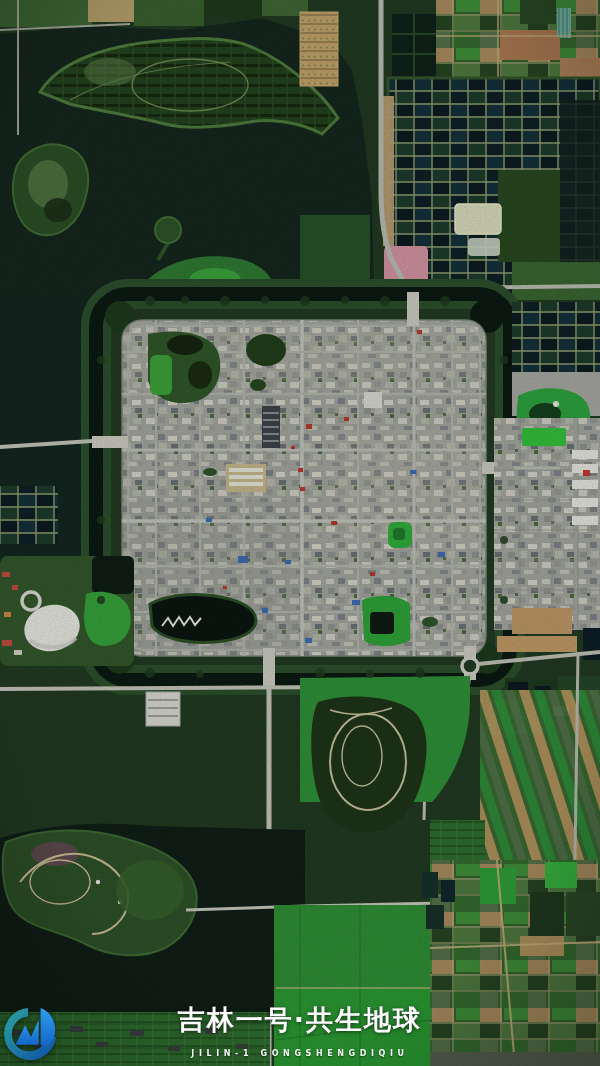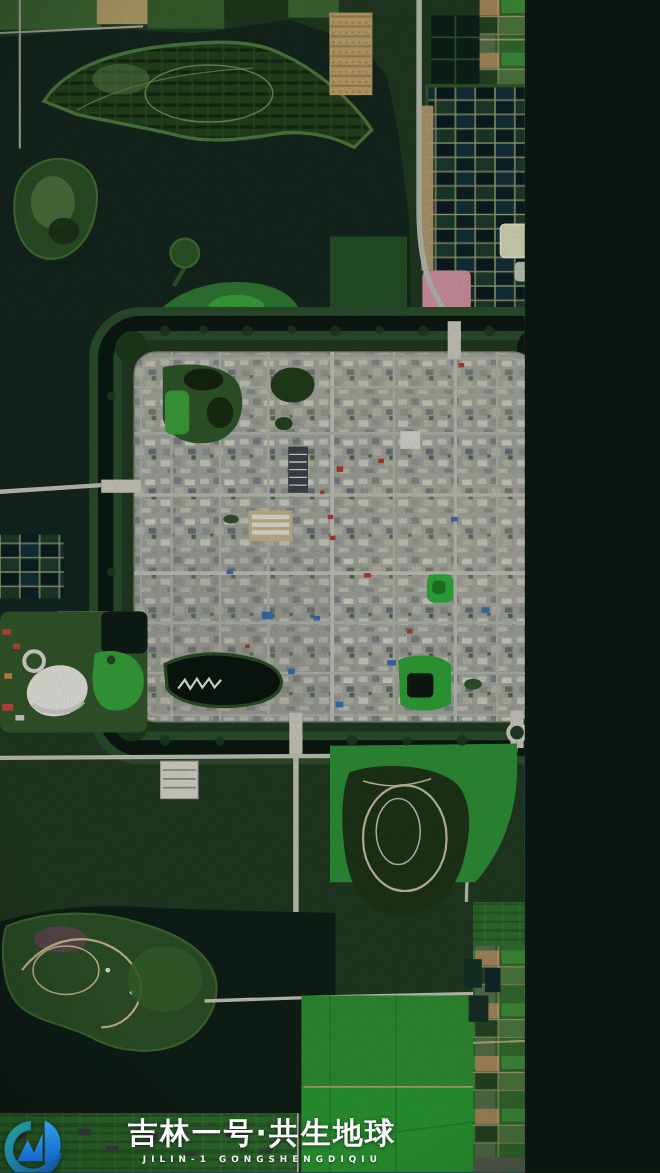--- a/index.html
+++ b/index.html
@@ -1,24 +1,24 @@
 <!DOCTYPE html>
 <html><head>
 <meta charset="utf-8">
 <style>
   html,body{margin:0;padding:0;background:#0c150f;}
-  .stage{position:relative;width:477px;height:1066px;overflow:hidden;background:#3b82f6;
+  .stage{position:relative;width:600px;height:1066px;overflow:hidden;background:#3b82f6;
          font-family:"DejaVu Sans","Liberation Sans",sans-serif;}
   .stage svg{display:block;position:absolute;left:0;top:0;}
   .watermark{position:absolute;left:0;right:0;bottom:8px;text-align:center;z-index:5;pointer-events:none;}
   .wm-logo{display:block;margin:0 auto 2px auto;width:60px;height:58px;
            filter:drop-shadow(0 1px 3px rgba(0,0,0,.5));}
   .wm-title{color:#fff;font-size:27px;font-weight:bold;letter-spacing:2px;line-height:1.1;
             text-shadow:0 1px 4px rgba(0,0,0,.55), 0 0 1px rgba(0,0,0,.4);}
-  .wm-sub{color:#fff;opacity:.95;font-size:8px;font-weight:bold;letter-spacing:4.6px;margin-top:3px;
+  .wm-sub{color:#fff;opacity:.95;font-size:8px;font-weight:bold;letter-spacing:4.6px;margin-top:14px;
           text-shadow:0 1px 2px rgba(0,0,0,.55);white-space:nowrap;}
 </style>
 </head>
 <body>
 
 <div class="stage">
 <svg width="600" height="1066" viewBox="0 0 600 1066">
   <defs>
 
     <pattern id="pUrban" width="36" height="36" patternUnits="userSpaceOnUse">

